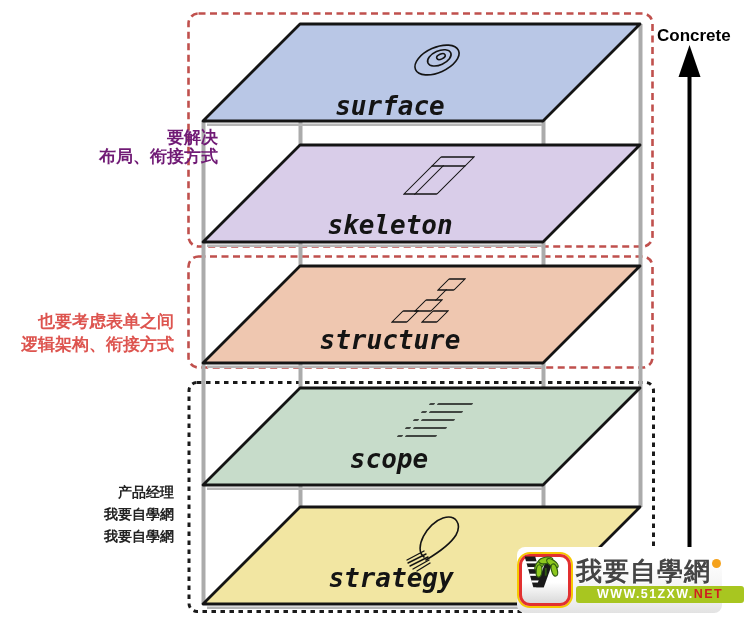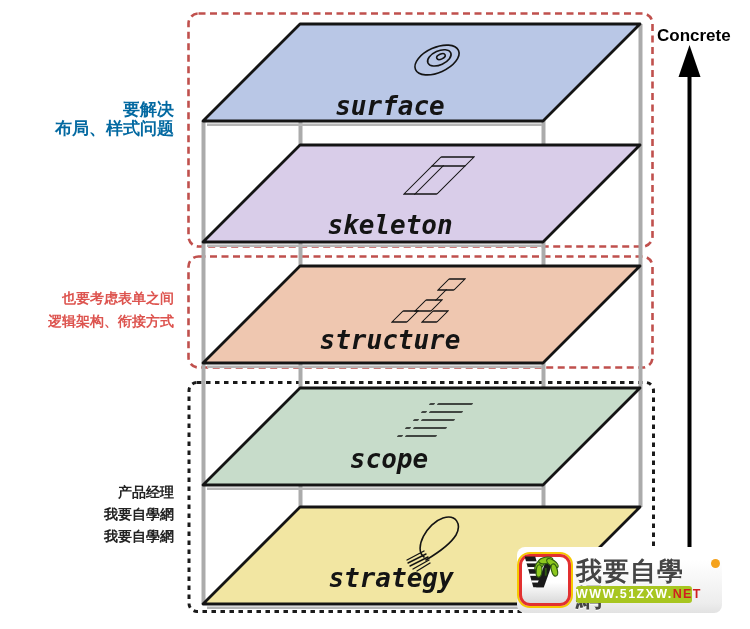--- a/index.html
+++ b/index.html
@@ -16,38 +16,38 @@
   .plane-shadow{stroke:#b5b5b5;stroke-width:2.5;}
   .icon{fill:none;stroke:#141414;stroke-width:1.6;stroke-linecap:round;stroke-linejoin:round;}
   .icon-thin{stroke-width:1.4;}
   .plane-label{font-family:"DejaVu Sans Mono",monospace;font-style:italic;font-weight:bold;
                font-size:26px;fill:#141414;}
   .axis-label{font-family:"Liberation Sans",sans-serif;font-weight:bold;font-size:17px;fill:#000;}
 
   
   .note{position:absolute;left:0;width:174px;text-align:right;font-weight:bold;
         font-family:"Liberation Sans",sans-serif;}
-  .note-1{top:100px;font-size:17px;line-height:19px;color:#0369a1;}
-  .note-2{top:287px;font-size:14px;line-height:23px;color:#dd544f;}
+  .note-1{top:128px;font-size:17px;line-height:19px;color:#701a75;padding-left:44px;}
+  .note-2{top:310px;font-size:17px;line-height:23px;color:#dd544f;}
   .note-3{top:481px;font-size:14px;line-height:22px;color:#222222;}
 
   
   .logo{position:absolute;left:517px;top:547px;width:205px;height:66px;display:flex;
         align-items:center;gap:5px;background:linear-gradient(180deg,#ffffff 20%,#ededed 85%,#e2e2e2);
         border-radius:8px;padding:0 2px;box-sizing:border-box;}
   .logo-badge{flex:none;width:46px;height:46px;border:3px solid #e23030;border-radius:11px;
               box-shadow:0 0 0 2px #f6c800;background:linear-gradient(180deg,#ffffff 55%,#d9d9d9);
               overflow:hidden;}
   .logo-text{display:flex;flex-direction:column;justify-content:center;gap:2px;}
   .logo-title-row{display:flex;align-items:flex-start;line-height:26px;height:26px;}
   .logo-title{font-size:26px;font-weight:bold;color:#454545;letter-spacing:1px;
               text-shadow:0 1px 0 #ffffff;}
   .logo-tm{display:inline-block;width:9px;height:9px;border-radius:50%;background:#f5a21c;
            margin:1px 0 0 1px;}
-  .logo-url{width:116px;box-sizing:border-box;background:#a8c620;border-radius:3px;
+  .logo-url{width:168px;box-sizing:border-box;background:#a8c620;border-radius:3px;
             text-align:center;padding:1px 0 2px 0;font-size:12.5px;font-weight:bold;
             letter-spacing:1.4px;color:#ffffff;}
   .logo-url .net{color:#cf1f1f;}
 </style>
 </head>
 <body>
 
 <div class="stage">
 
   <svg width="750" height="629" viewBox="0 0 750 629">
@@ -122,21 +122,21 @@
 
     <g>
       <line x1="689.5" y1="74" x2="689.5" y2="602" stroke="#000000" stroke-width="4"></line>
       <polygon points="689.5,45 678.5,77 700.5,77" fill="#000000"></polygon>
       <text class="axis-label" x="657" y="41">Concrete</text>
     </g>
   </svg>
 
   <div class="note note-1">
     <div>要解决</div>
-    <div>布局、样式问题</div>
+    <div>布局、衔接方式</div>
   </div>
   <div class="note note-2">
     <div>也要考虑表单之间</div>
     <div>逻辑架构、衔接方式</div>
   </div>
   <div class="note note-3">
     <div>产品经理</div>
     <div>我要自學網</div>
     <div>我要自學網</div>
   </div>

